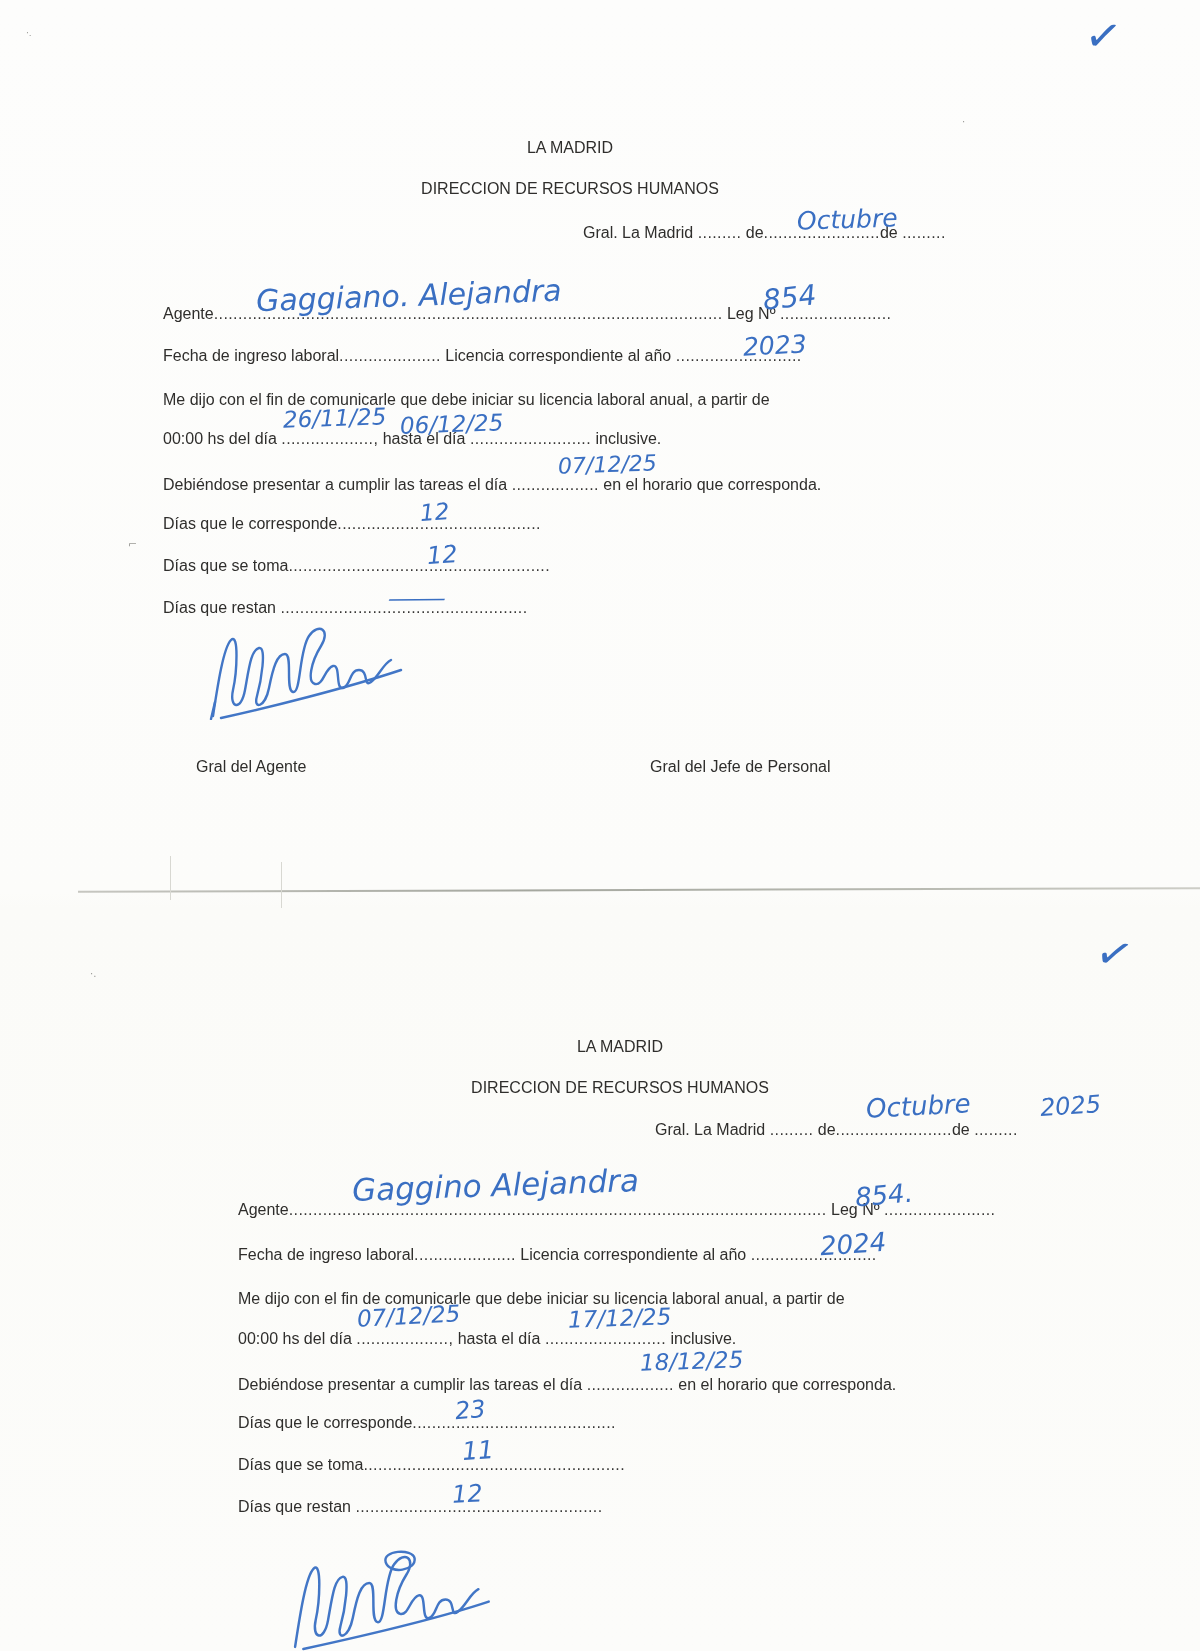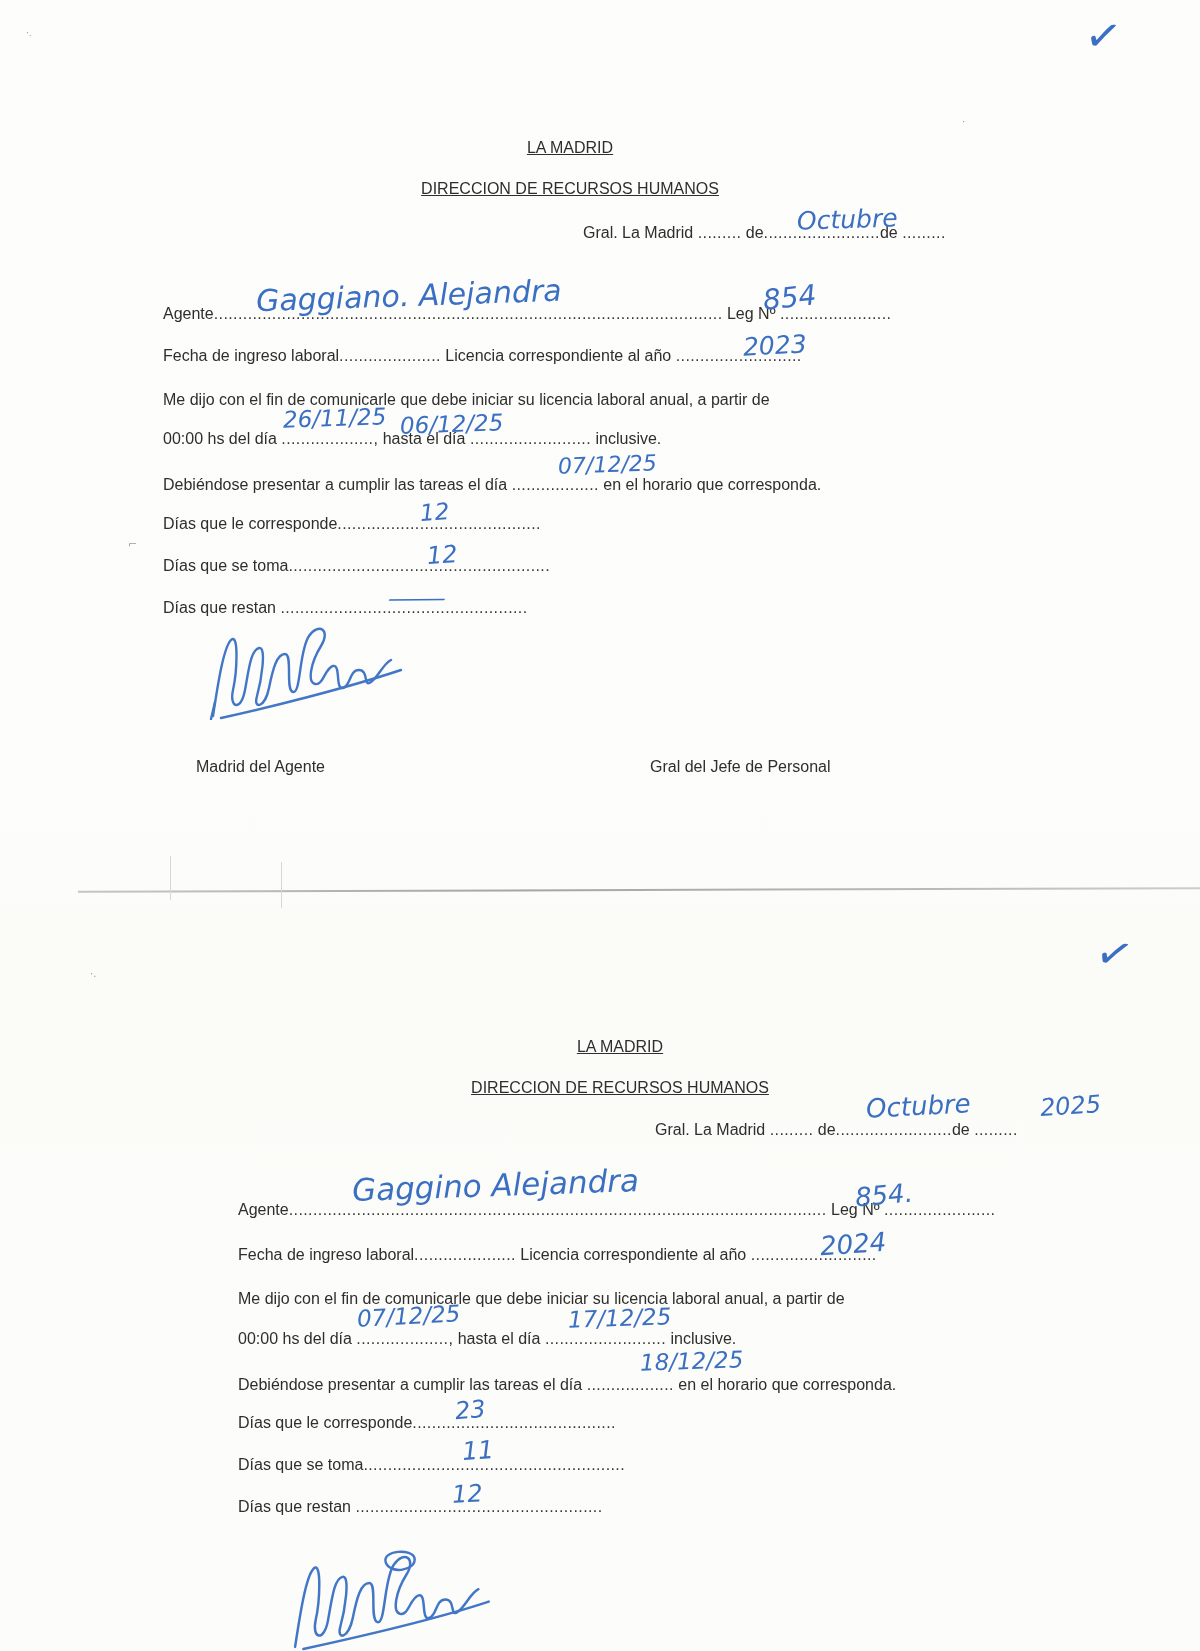--- a/index.html
+++ b/index.html
@@ -1,21 +1,21 @@
 <!DOCTYPE html>
 <html><head>
 <meta charset="utf-8">
 <style>
   html,body{margin:0;padding:0;}
   body{width:1200px;height:1651px;position:relative;background:#fbfbf9;overflow:hidden;}
   .page{position:absolute;left:0;top:0;width:1200px;height:1651px;background:
     linear-gradient(180deg,#fdfdfc 0%,#fcfcfa 54%,#fbfbf8 55%,#fcfcfa 100%);}
   .printed{position:absolute;font-family:"Liberation Sans",sans-serif;color:#2f2e2c;
     font-size:16px;white-space:nowrap;}
-  .ctr{text-align:center;text-decoration:underline;}
+  .ctr{text-align:center;}
   .dots{letter-spacing:.4px;color:#363534;}
   .hand{position:absolute;font-family:"DejaVu Sans",sans-serif;font-style:italic;
     color:#3a6fc2;white-space:nowrap;line-height:1;}
   .sig-stroke{fill:none;stroke:#4276c6;stroke-width:2.4;stroke-linecap:round;stroke-linejoin:round;}
   .divider{position:absolute;left:78px;top:889px;width:1122px;height:2px;
     background:linear-gradient(90deg,#b9b9b2,#8f9288 40%,#a8aaa0 75%,#c2c2ba);
     transform:rotate(-0.18deg);opacity:.8;}
   .artifact{position:absolute;color:#9a9a96;font-family:"DejaVu Sans",sans-serif;}
   .crease{position:absolute;width:1px;background:#d8d8d2;}
   .dash-hand{display:inline-block;transform:scaleX(2.8) rotate(-1.5deg);transform-origin:left center;}
@@ -94,21 +94,21 @@
     <span>Días que restan </span><span class="dots">...................................................</span>
   </div>
   <span class="hand dash-hand" style="left:386px;top:588px;font-size:22px;">—</span>
 
   <svg style="position:absolute;left:205px;top:620px;" width="210" height="100" viewBox="0 0 210 100">
     <path class="sig-stroke" d="M8,96 C12,70 18,28 26,20 C34,12 32,52 28,70 C24,88 36,92 40,70 C44,48 46,30 54,28 C62,26 56,62 52,76 C48,90 60,88 64,68 C68,48 72,34 80,34 C88,34 80,70 88,72 C96,74 94,30 104,16 C114,2 126,10 116,26 C106,42 102,62 110,64 C118,66 120,48 128,46 C136,44 130,70 138,68 C146,66 144,50 154,50 C164,50 158,68 166,62 C174,56 178,44 186,40"></path>
     <path class="sig-stroke" d="M16,98 C62,88 142,68 196,50"></path>
     <path class="sig-stroke" d="M6,99 L10,82"></path>
   </svg>
 
-  <div class="printed" style="left:196px;top:758px;">Madrid del Agente</div>
+  <div class="printed" style="left:196px;top:758px;">Gral del Agente</div>
   <div class="printed" style="left:650px;top:758px;">Gral del Jefe de Personal</div>
 
   <span class="hand" style="left:1096px;top:932px;font-size:44px;transform:rotate(14deg);font-style:normal;">✓</span>
 
   <div class="printed ctr" style="left:420px;top:1038px;width:400px;">LA MADRID</div>
   <div class="printed ctr" style="left:420px;top:1079px;width:400px;">DIRECCION DE RECURSOS HUMANOS</div>
 
   <div class="printed" style="left:655px;top:1121px;">
     <span>Gral. La Madrid</span>
     <span class="dots">.........</span>

